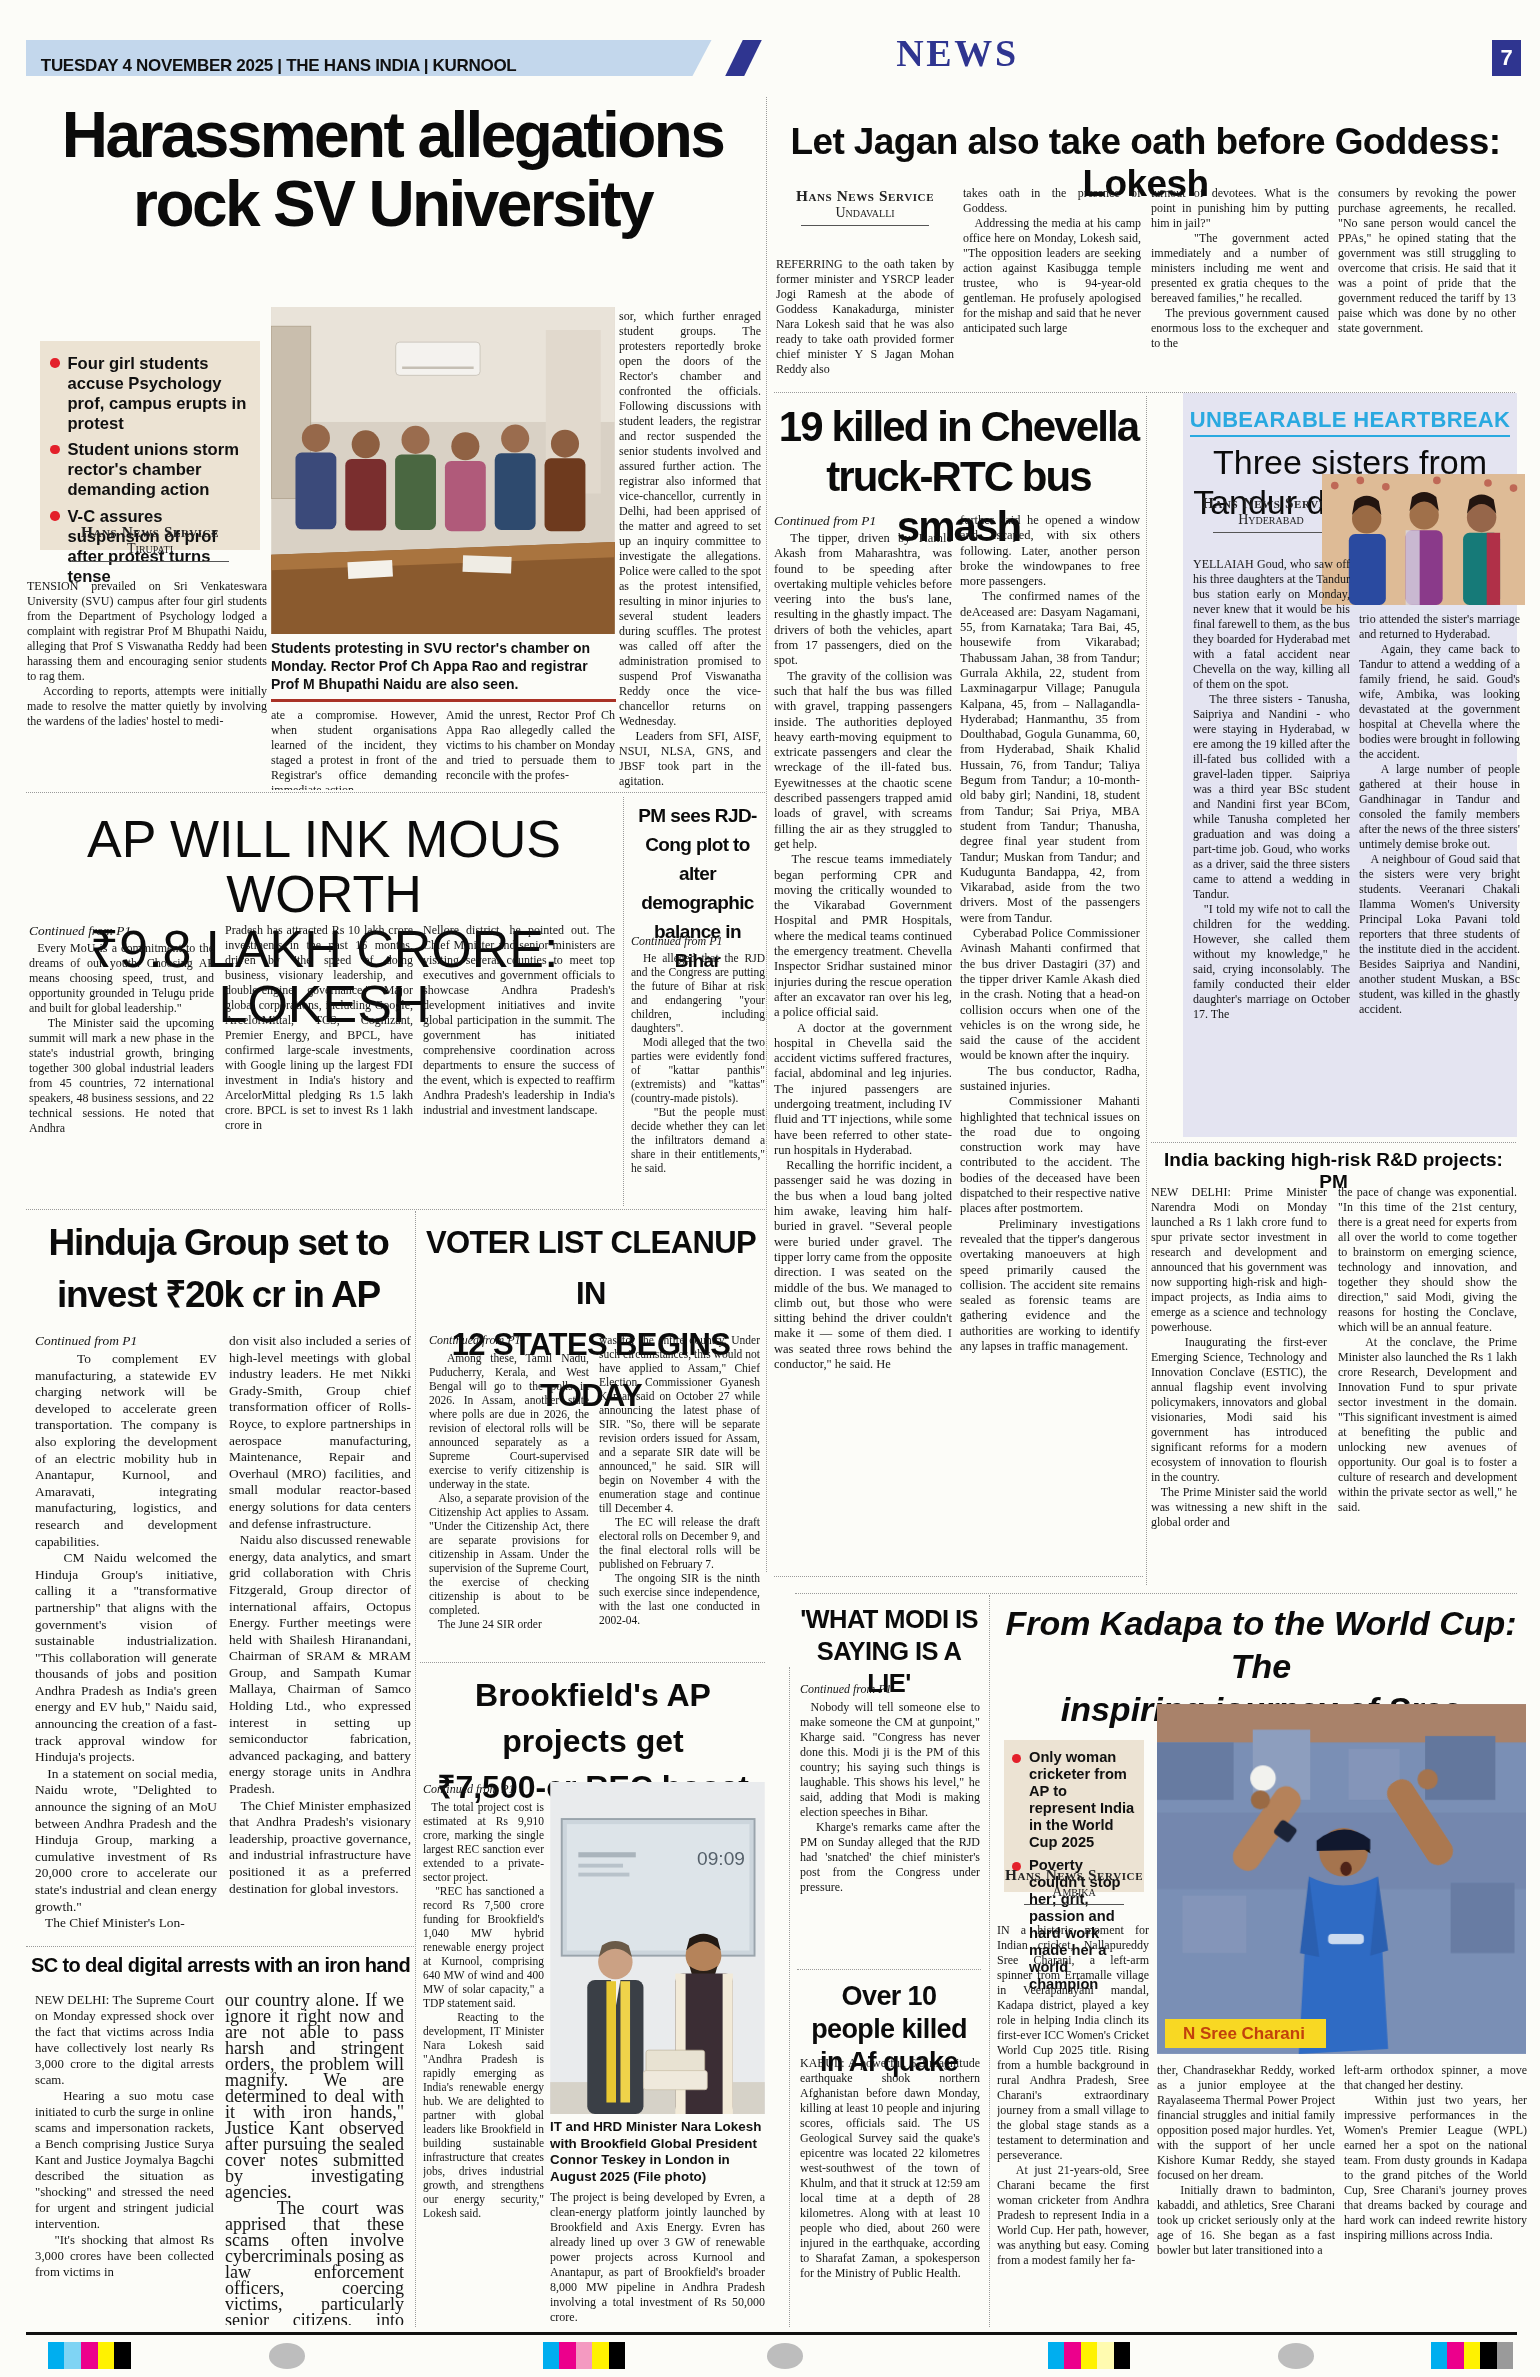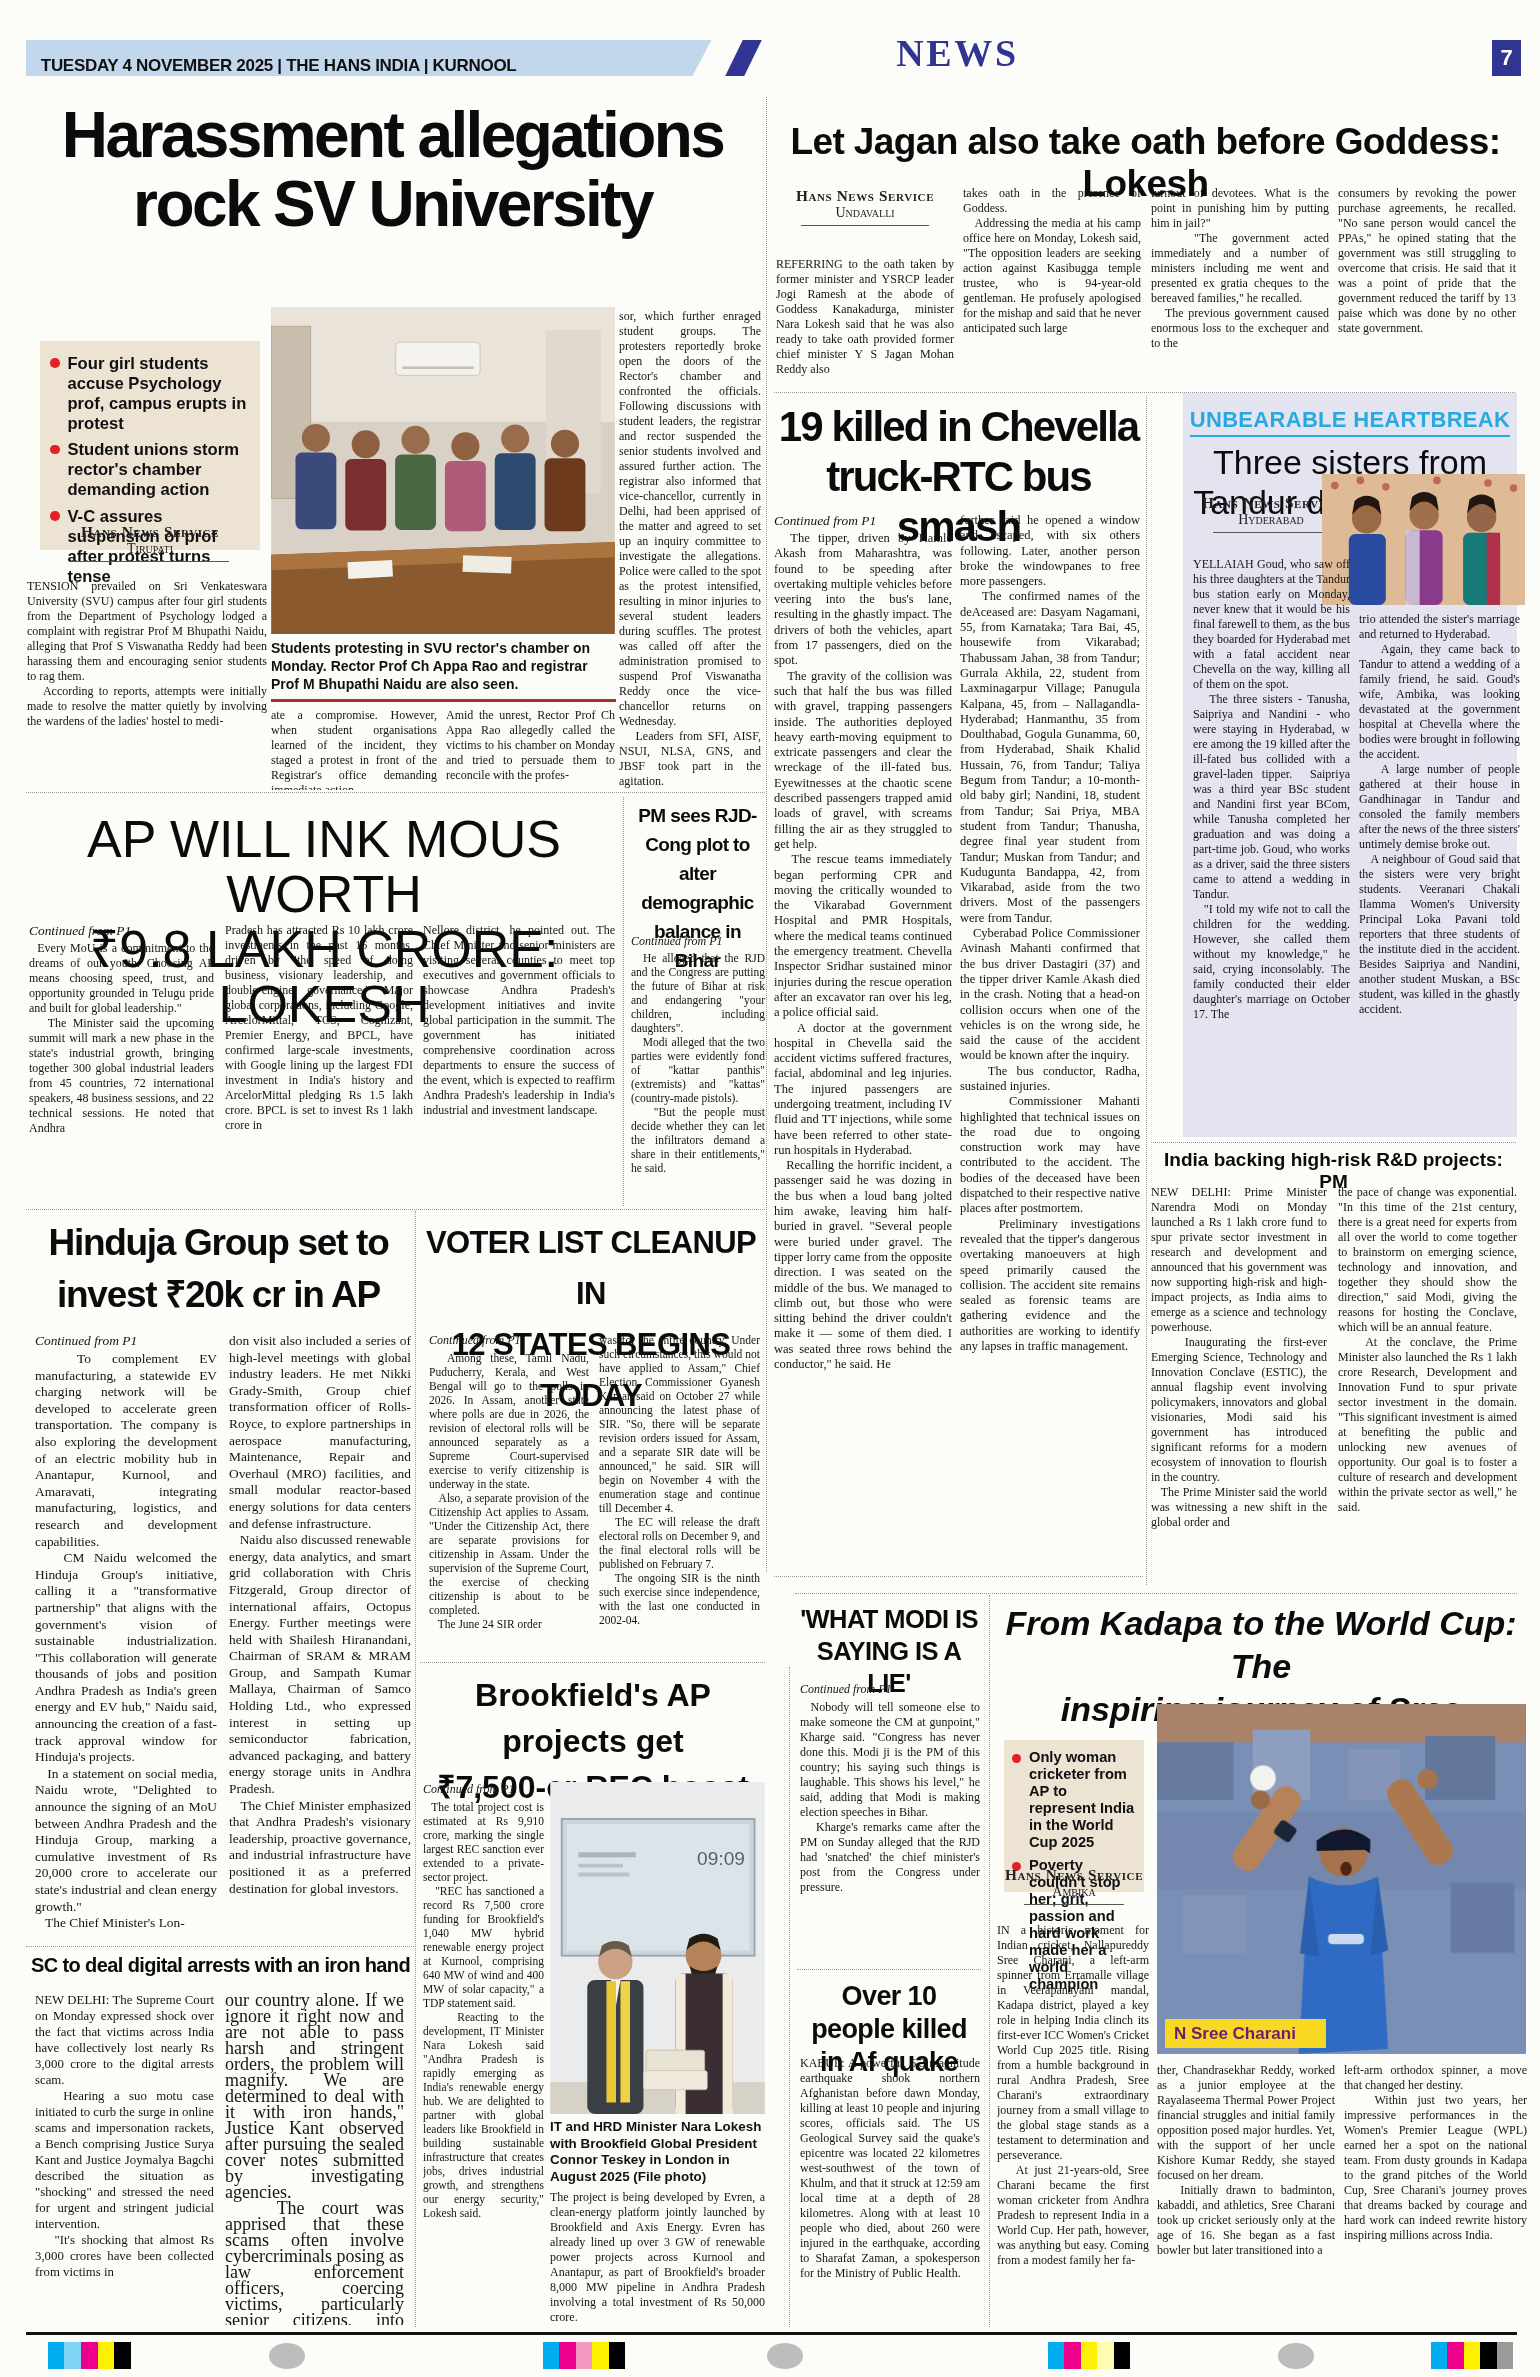--- a/index.html
+++ b/index.html
@@ -309,21 +309,21 @@
         <path d="M250 214 q42 -34 84 -2 l0 16 -84 2z" fill="#11182e"></path>
         <ellipse cx="296" cy="258" rx="9" ry="11" fill="#4e2318"></ellipse>
         <path d="M238 270 q54 28 108 0 l16 270 -140 8z" fill="#2f6bc4"></path>
         <path d="M238 270 l-14 120 30 6 z" fill="#2a5fb0"></path>
         <path d="M346 270 l16 116 -28 8 z" fill="#2a5fb0"></path>
         <rect x="268" y="360" width="56" height="16" rx="6" fill="#e8eef8" opacity="0.85"></rect>
       </g>
     </svg>
   </div>
   <div class="abs" style="left:1165px;top:2019px;width:161px;height:29px;background:#f8d823;">
-    <span style="font-family:'Liberation Sans',sans-serif;font-weight:bold;font-size:17px;line-height:29px;color:#701a75;padding-left:9px;display:inline-block;">N Sree Charani</span>
+    <span style="font-family:'Liberation Sans',sans-serif;font-weight:bold;font-size:17px;line-height:29px;color:#c2410c;padding-left:18px;display:inline-block;">N Sree Charani</span>
   </div>
   <div class="abs bt" style="left:1157px;top:2063px;width:178px;height:264px;">ther, Chandrasekhar Reddy, worked as a junior employee at the Rayalaseema Thermal Power Project financial struggles and initial family opposition posed major hurdles. Yet, with the support of her uncle Kishore Kumar Reddy, she stayed focused on her dream.
    Initially drawn to badminton, kabaddi, and athletics, Sree Charani took up cricket seriously only at the age of 16. She began as a fast bowler but later transitioned into a</div>
   <div class="abs bt" style="left:1344px;top:2063px;width:183px;height:264px;">left-arm orthodox spinner, a move that changed her destiny.
    Within just two years, her impressive performances in the Women's Premier League (WPL) earned her a spot on the national team. From dusty grounds in Kadapa to the grand pitches of the World Cup, Sree Charani's journey proves that dreams backed by courage and hard work can indeed rewrite history inspiring millions across India.</div>
 
   <div class="abs hl-sans" style="left:25.5px;top:1954px;width:390px;font-size:20px;letter-spacing:-0.6px;">SC to deal digital arrests with an iron hand</div>
   <div class="abs bt" style="left:35px;top:1992px;width:179px;height:333px;font-size:12.8px;line-height:16px;">NEW DELHI: The Supreme Court on Monday expressed shock over the fact that victims across India have collectively lost nearly Rs 3,000 crore to the digital arrests scam.
    Hearing a suo motu case initiated to curb the surge in online scams and impersonation rackets, a Bench comprising Justice Surya Kant and Justice Joymalya Bagchi described the situation as "shocking" and stressed the need for urgent and stringent judicial intervention.
    "It's shocking that almost Rs 3,000 crores have been collected from victims in</div>

